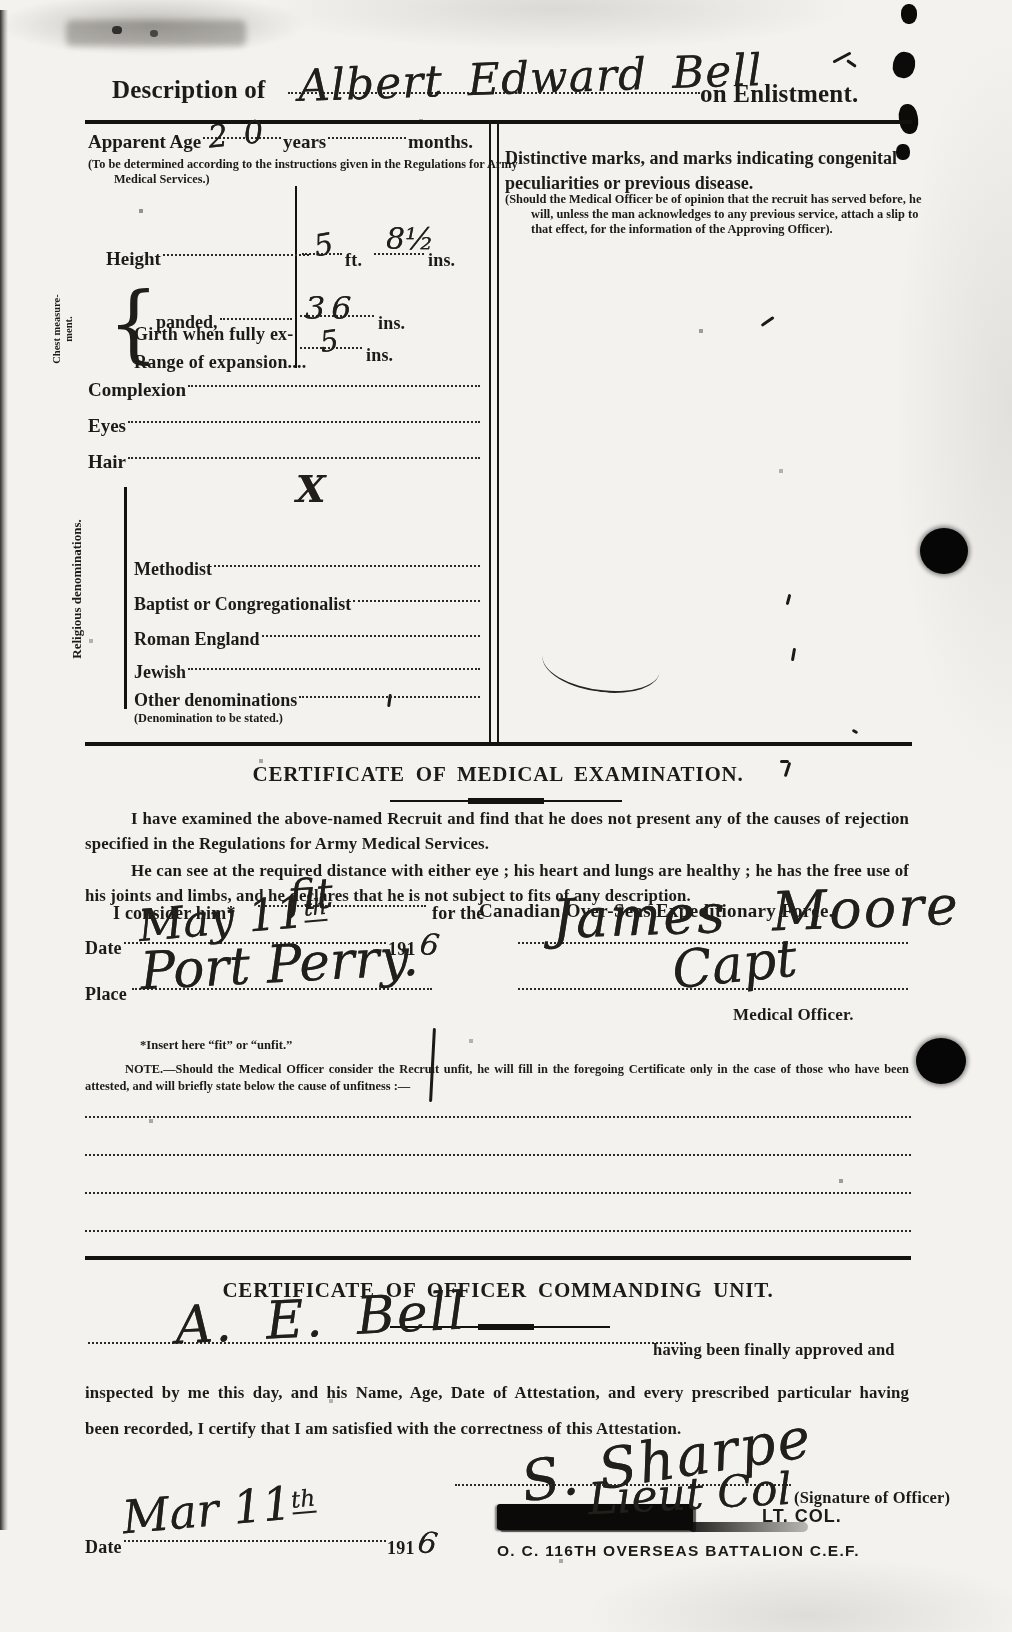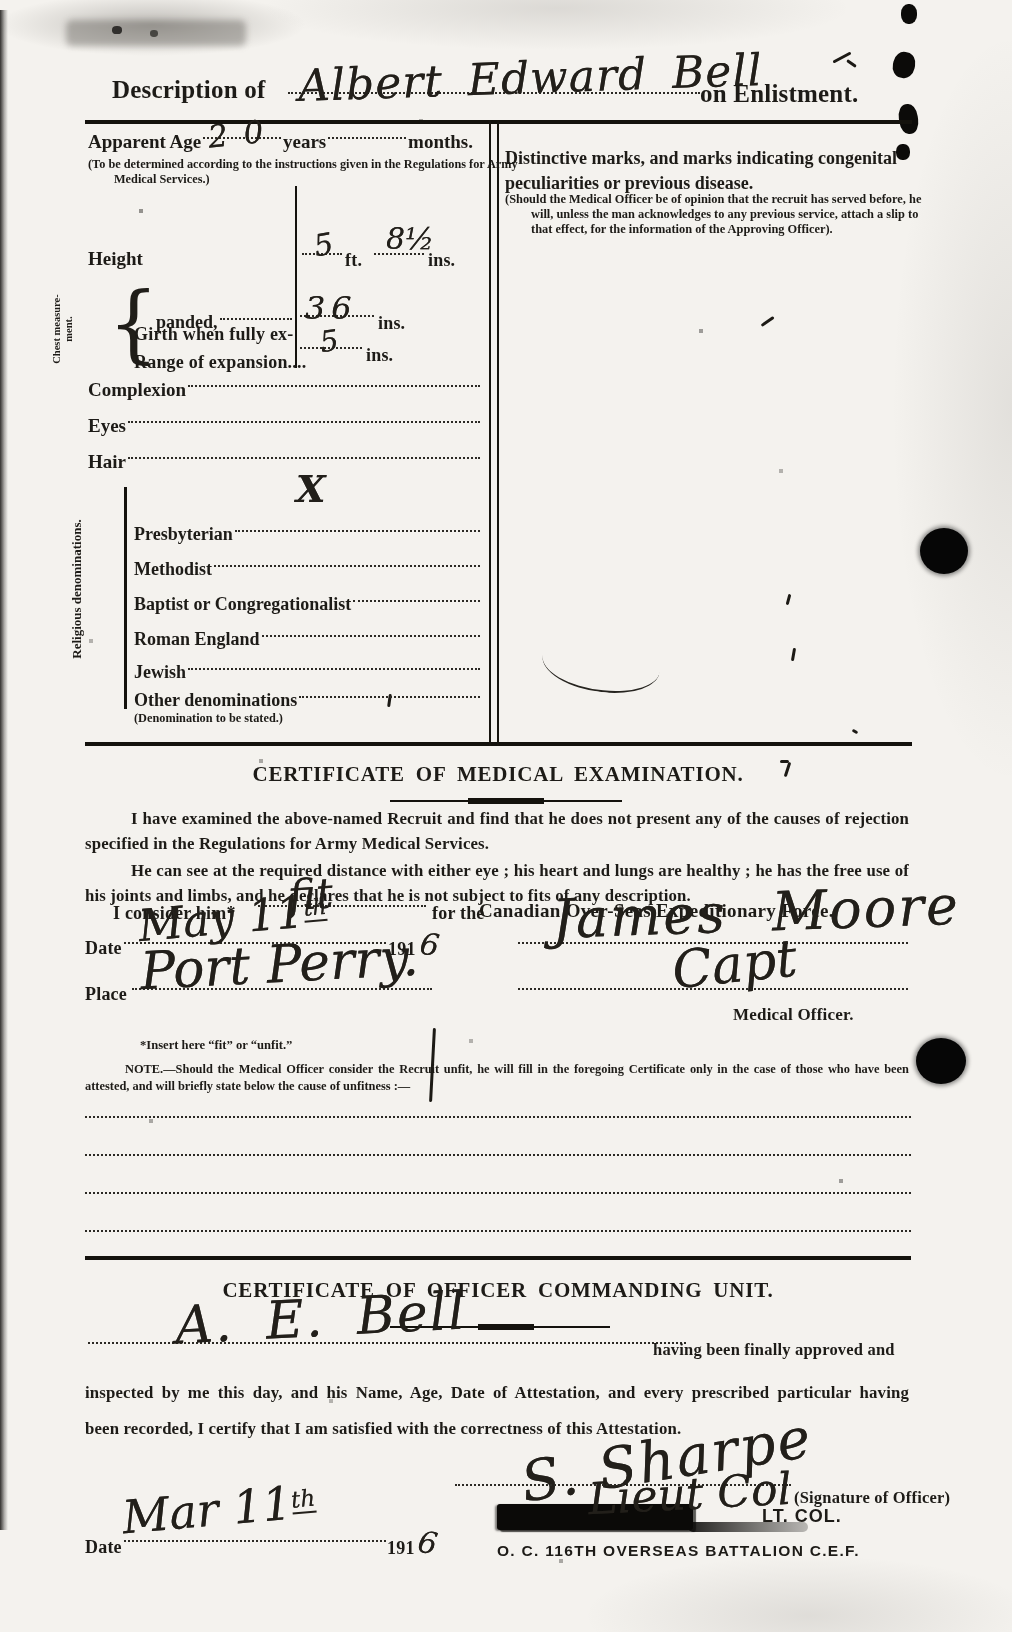--- a/index.html
+++ b/index.html
@@ -86,21 +86,21 @@
   <div class="row" style="left:88px;top:131px;width:385px;">
     <span class="txt" style="font-size:19px;">Apparent Age</span>
     <span class="leader" style="min-width:66px;"></span>
     <span class="txt" style="font-size:19px;">years</span>
     <span class="leader"></span>
     <span class="txt" style="font-size:19px;">months.</span>
   </div>
   <span class="hw" style="left:208px;top:118px;font-size:31px;letter-spacing:16px;transform:rotate(-6deg);">20</span>
   <div class="fine hang" style="left:88px;top:157px;width:406px;">(To be determined according to the instructions given in the Regulations for Army Medical Services.)</div>
 
-  <div class="row" style="left:88px;top:248px;width:205px;flex-direction:column;">
+  <div class="row" style="left:106px;top:248px;width:205px;">
     <span class="txt" style="font-size:19px;">Height</span>
     <span class="leader"></span>
   </div>
   <div class="leader-abs" style="left:302px;top:253px;width:40px;"></div>
   <span class="lbl small-lbl" style="left:345px;top:250px;">ft.</span>
   <div class="leader-abs" style="left:374px;top:253px;width:50px;"></div>
   <span class="lbl small-lbl" style="left:428px;top:250px;">ins.</span>
   <span class="hw" style="left:314px;top:230px;font-size:30px;transform:rotate(-10deg);">5</span>
   <span class="hw" style="left:386px;top:224px;font-size:30px;">8½</span>
 
@@ -128,24 +128,20 @@
     <span class="leader"></span>
   </div>
   <div class="row" style="left:88px;top:451px;width:394px;">
     <span class="txt" style="font-size:19px;">Hair</span>
     <span class="leader"></span>
   </div>
 
   <div class="vert" style="left:30px;top:556px;width:146px;height:66px;font-size:13px;">Religious denominations.</div>
   <div class="rule" style="left:124px;top:487px;width:2.5px;height:222px;"></div>
   <span class="hw" style="left:296px;top:470px;font-size:38px;font-weight:bold;">X</span>
-  <div class="row" style="left:134px;top:524px;width:348px;">
-    <span class="txt" style="font-size:18px;">Presbyterian</span>
-    <span class="leader"></span>
-  </div>
   <div class="row" style="left:134px;top:559px;width:348px;">
     <span class="txt" style="font-size:18px;">Methodist</span>
     <span class="leader"></span>
   </div>
   <div class="row" style="left:134px;top:594px;width:348px;">
     <span class="txt" style="font-size:18px;">Baptist or Congregationalist</span>
     <span class="leader"></span>
   </div>
   <div class="row" style="left:134px;top:629px;width:348px;">
     <span class="txt" style="font-size:18px;">Roman England</span>

